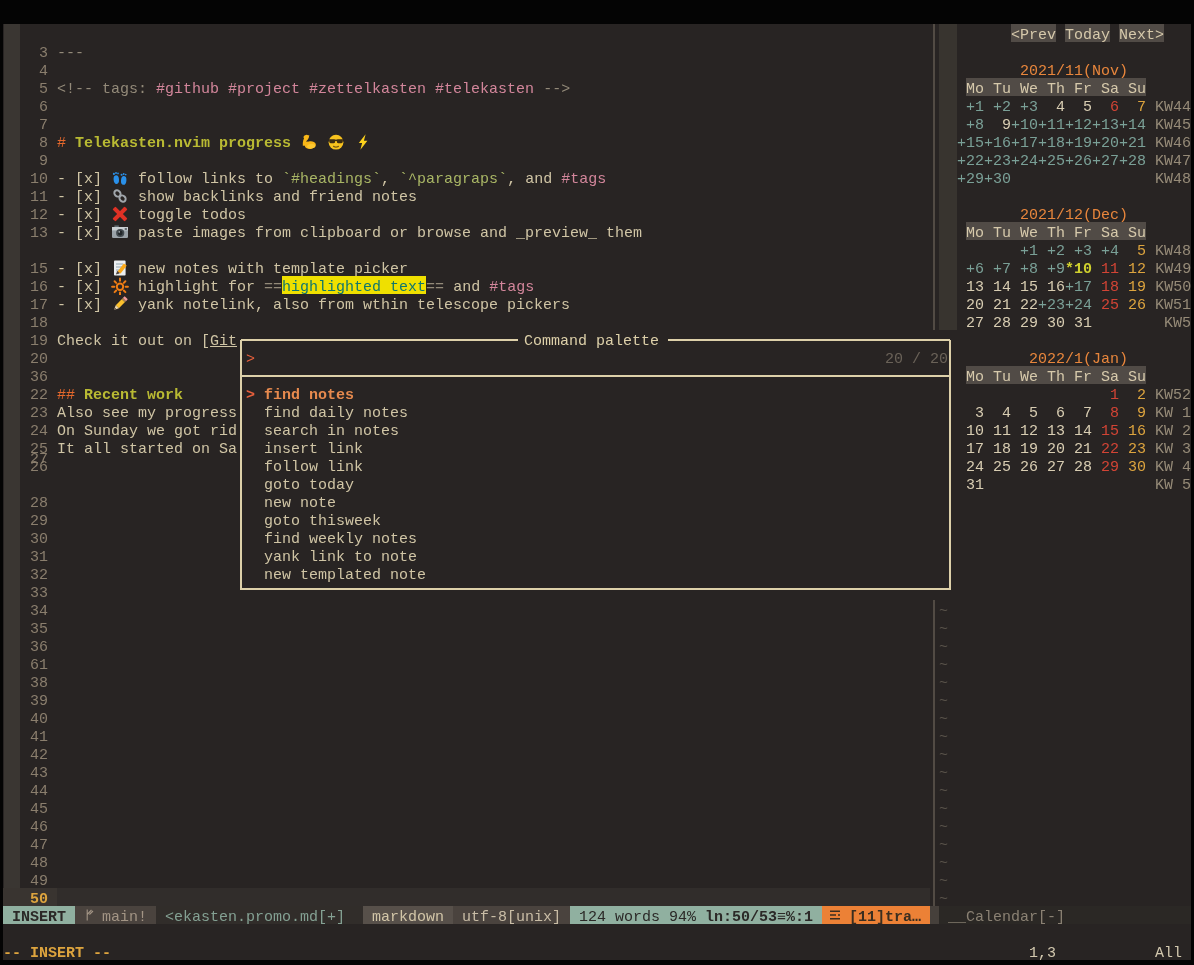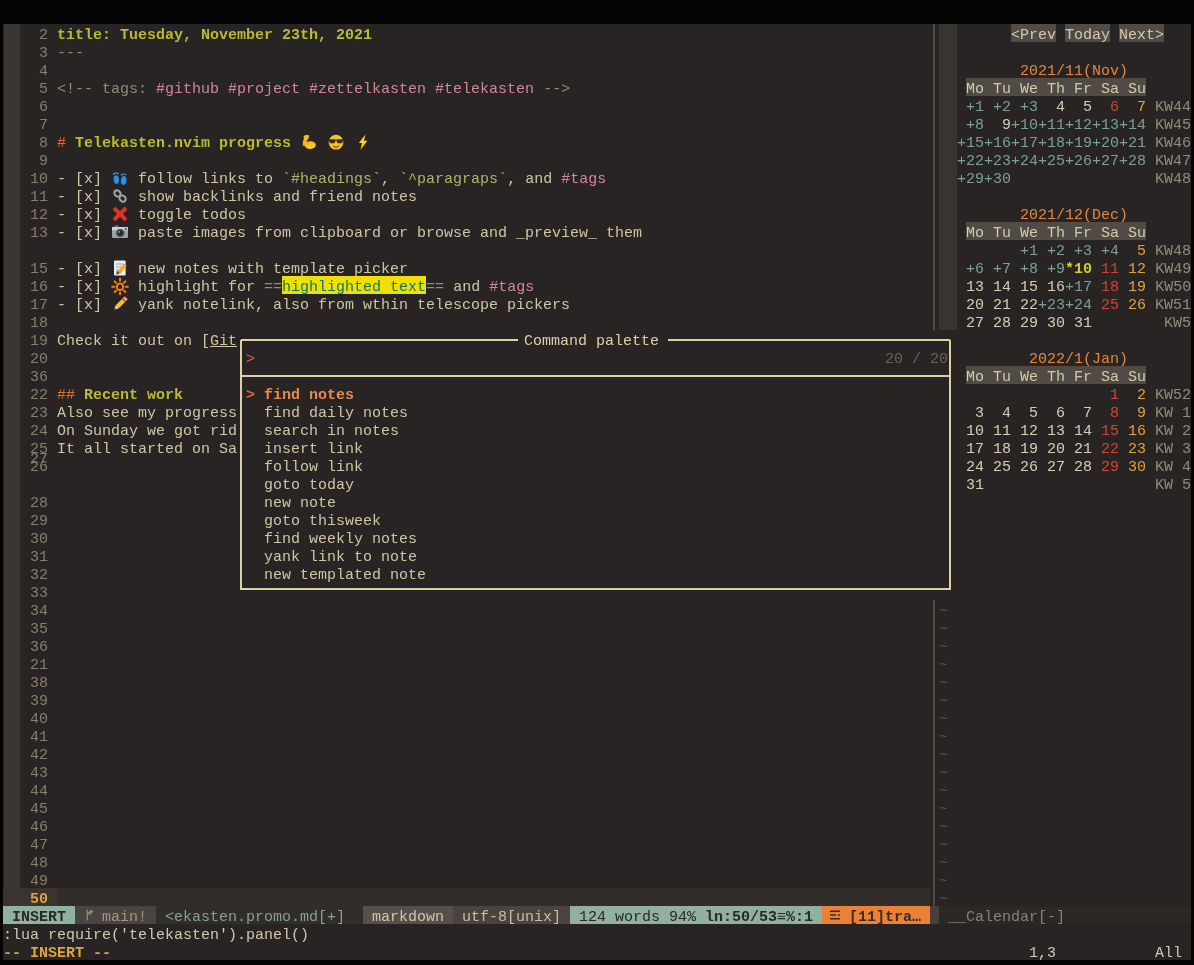--- a/index.html
+++ b/index.html
@@ -37,21 +37,20 @@
 <div class="abs" style="left:939px;top:24px;width:18px;height:306px;background:#38342f"></div>
 <div class="abs" style="left:933px;top:24px;width:2px;height:306px;background:#524b44"></div>
 <div class="abs" style="left:933px;top:600px;width:2px;height:306px;background:#524b44"></div>
 <div class="abs" style="left:1011px;top:24px;width:45px;height:18px;background:#514b46"></div>
 <div class="abs" style="left:1065px;top:24px;width:45px;height:18px;background:#514b46"></div>
 <div class="abs" style="left:1119px;top:24px;width:45px;height:18px;background:#514b46"></div>
 <div class="abs" style="left:966px;top:78px;width:180px;height:18px;background:#514b46"></div>
 <div class="abs" style="left:966px;top:222px;width:180px;height:18px;background:#514b46"></div>
 <div class="abs" style="left:966px;top:366px;width:180px;height:18px;background:#514b46"></div>
 <div class="abs" style="left:282px;top:276px;width:144px;height:18px;background:#efe000"></div>
-<div class="r" style="left:3px;top:27px"><span class="num">    2</span> <b class="ttl">title: Tuesday, November 23th, 2021</b></div>
     <div class="r" style="left:3px;top:45px"><span class="num">    3</span> <span class="cmt">---</span></div>
     <div class="r" style="left:3px;top:63px"><span class="num">    4</span> </div>
     <div class="r" style="left:3px;top:81px"><span class="num">    5</span> <span class="cmt">&lt;!-- tags: </span><span class="tag">#github #project #zettelkasten #telekasten</span><span class="cmt"> --&gt;</span></div>
     <div class="r" style="left:3px;top:99px"><span class="num">    6</span> </div>
     <div class="r" style="left:3px;top:117px"><span class="num">    7</span> </div>
     <div class="r" style="left:3px;top:135px"><span class="num">    8</span> <span class="omk">#</span> <b class="ttl">Telekasten.nvim progress</b> <span class="e"><svg width="18" height="18" viewBox="0 0 18 18">
           <g fill="#f9b718">
             <path d="M2.8 12.6 C2.5 8.6 3.6 4.8 5.8 3.0 C6.9 2.1 8.4 1.9 9.4 2.6 L8.0 6.2 C6.2 7.6 5.6 9.8 5.8 12.2 Z"></path>
             <ellipse cx="6.1" cy="4.3" rx="2.5" ry="2.3" transform="rotate(-25 6.1 4.3)"></ellipse>
             <ellipse cx="10.3" cy="12.1" rx="5.6" ry="3.9" transform="rotate(-7 10.3 12.1)"></ellipse>
@@ -145,21 +144,21 @@
     <div class="r" style="left:3px;top:451px"><span class="num">   27</span> </div>
     <div class="r" style="left:3px;top:495px"><span class="num">   28</span> </div>
     <div class="r" style="left:3px;top:513px"><span class="num">   29</span> </div>
     <div class="r" style="left:3px;top:531px"><span class="num">   30</span> </div>
     <div class="r" style="left:3px;top:549px"><span class="num">   31</span> </div>
     <div class="r" style="left:3px;top:567px"><span class="num">   32</span> </div>
     <div class="r" style="left:3px;top:585px"><span class="num">   33</span> </div>
     <div class="r" style="left:3px;top:603px"><span class="num">   34</span> </div>
     <div class="r" style="left:3px;top:621px"><span class="num">   35</span> </div>
     <div class="r" style="left:3px;top:639px"><span class="num">   36</span> </div>
-    <div class="r" style="left:3px;top:657px"><span class="num">   21</span> </div>
+    <div class="r" style="left:3px;top:657px"><span class="num">   61</span> </div>
     <div class="r" style="left:3px;top:675px"><span class="num">   38</span> </div>
     <div class="r" style="left:3px;top:693px"><span class="num">   39</span> </div>
     <div class="r" style="left:3px;top:711px"><span class="num">   40</span> </div>
     <div class="r" style="left:3px;top:729px"><span class="num">   41</span> </div>
     <div class="r" style="left:3px;top:747px"><span class="num">   42</span> </div>
     <div class="r" style="left:3px;top:765px"><span class="num">   43</span> </div>
     <div class="r" style="left:3px;top:783px"><span class="num">   44</span> </div>
     <div class="r" style="left:3px;top:801px"><span class="num">   45</span> </div>
     <div class="r" style="left:3px;top:819px"><span class="num">   46</span> </div>
     <div class="r" style="left:3px;top:837px"><span class="num">   47</span> </div>
@@ -251,16 +250,15 @@
 <div class="st" style="left:462px;color:#c9bda6">utf-8[unix]</div>
 <div class="st" style="left:579px;color:#2b2927">124 words 94% <b>ln:50/53≡%:1</b></div>
 <svg width="12" height="12" viewBox="0 0 12 12" style="position:absolute;left:829px;top:909px">
       <g stroke="#3a2e20" stroke-width="1.6">
         <path d="M1 2.2h10M1 6h6M9 6h2M1 9.8h10"></path>
       </g>
     </svg>
 <div class="st" style="left:849px"><b style="color:#3a2e20">[11]tra…</b></div>
 <div class="st" style="left:948px;color:#8a8173">__Calendar[-]</div>
 
-<div class="r" style="left:3px;top:927px;color:#d2c8ae">:lua require('telekasten').panel()</div>
 <div class="r" style="left:3px;top:945px"><b style="color:#dda43e">-- INSERT --</b></div>
 <div class="r" style="left:1029px;top:945px;color:#d2c8ae">1,3</div>
 <div class="r" style="left:1155px;top:945px;color:#d2c8ae">All</div>
 </div>
 </body></html>

